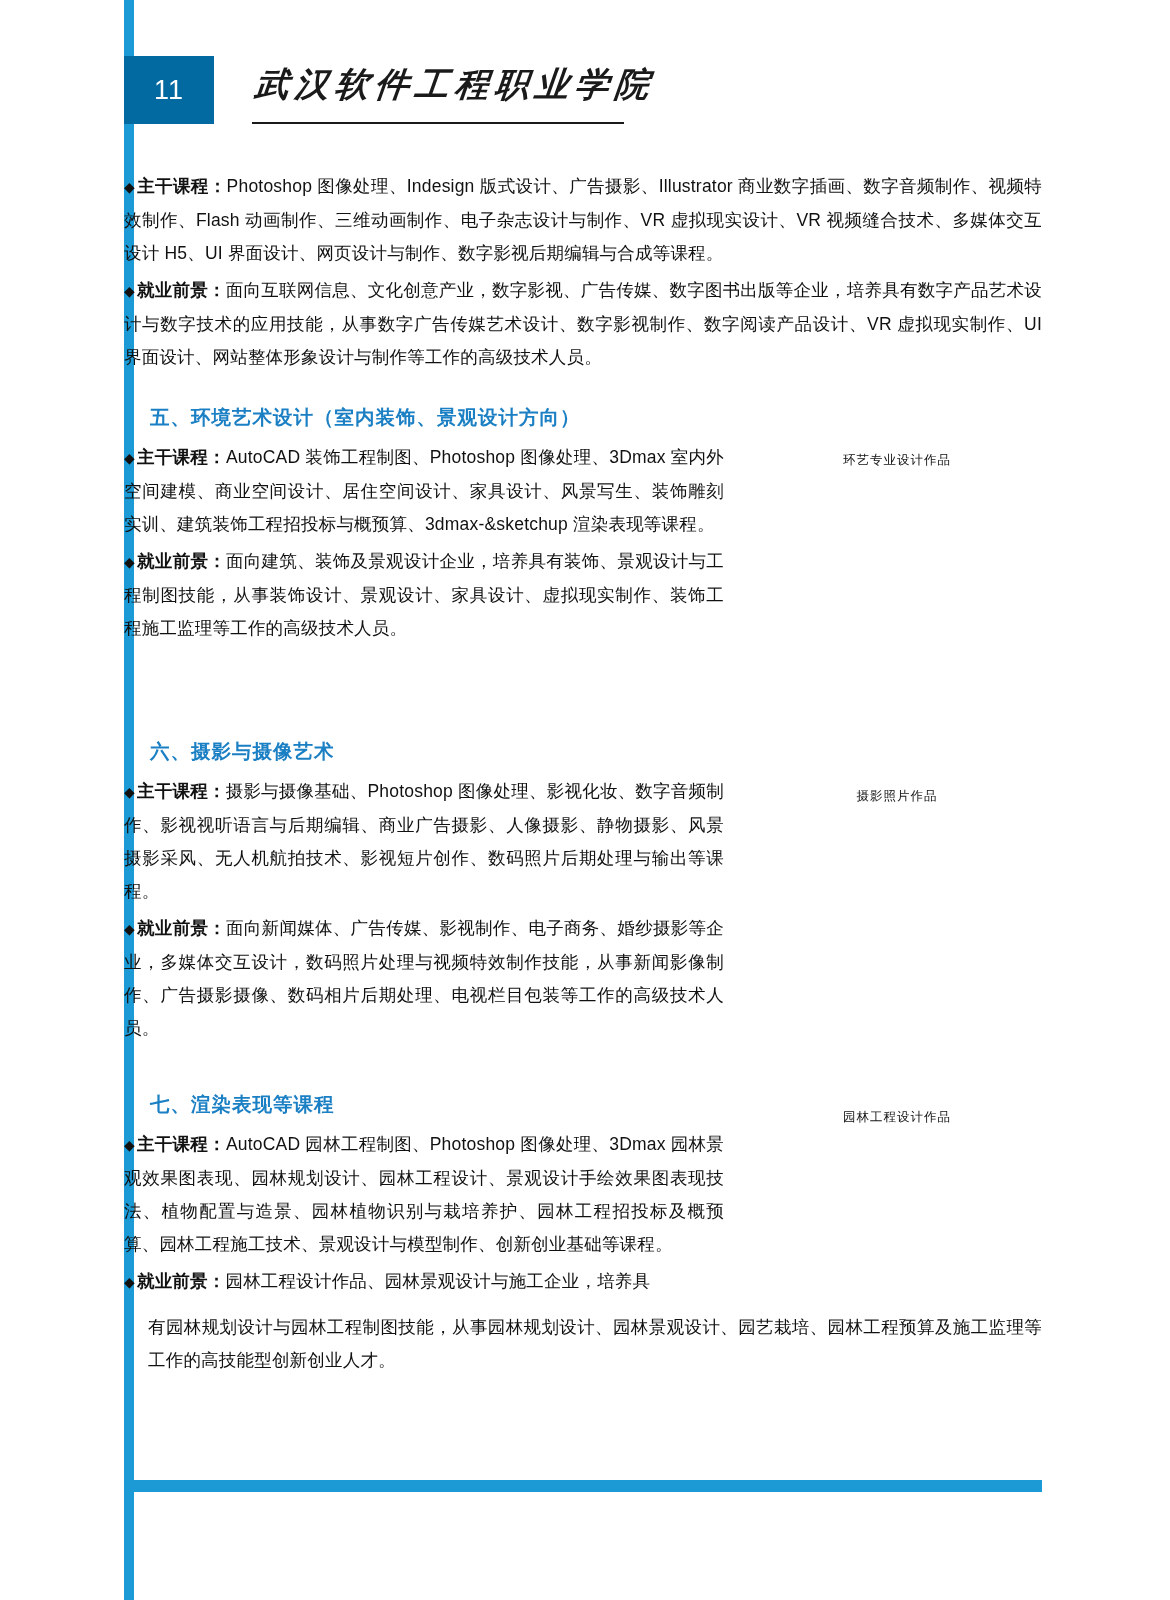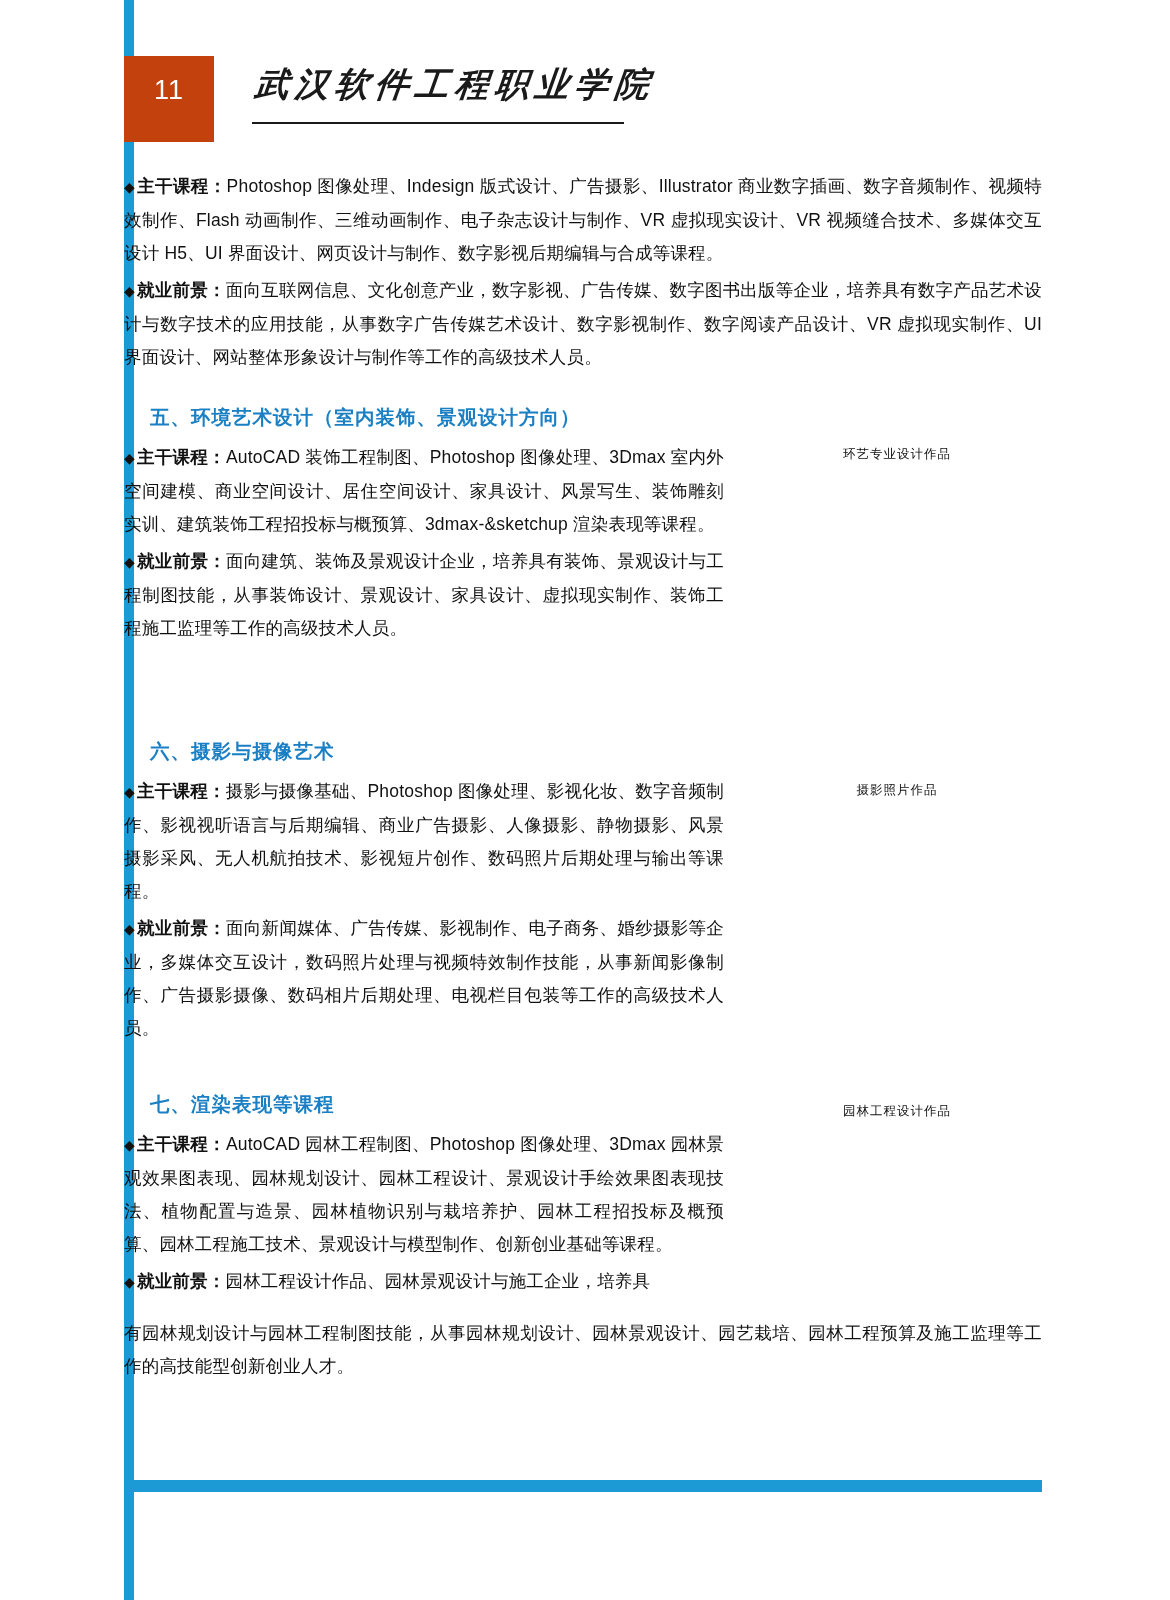--- a/index.html
+++ b/index.html
@@ -9,22 +9,22 @@
     font-family:"Liberation Sans","DejaVu Sans",sans-serif;
     position:relative;
     overflow:hidden;
   }
   
   .left-bar{
     position:absolute;left:124px;top:0;width:10px;height:1600px;
     background:#1b9ad6;
   }
   .page-num-box{
-    position:absolute;left:124px;top:56px;width:90px;height:86px;
-    background:#c2410c;color:#ffffff;
+    position:absolute;left:124px;top:56px;width:90px;height:68px;
+    background:#0369a1;color:#ffffff;
     font-size:27px;line-height:68px;text-align:center;
     letter-spacing:1px;
   }
   .school-name{
     position:absolute;left:255px;top:62px;
     font-family:"DejaVu Serif","Liberation Serif",serif;
     font-size:34px;color:#1a1a1a;
     font-style:italic;font-weight:bold;
     letter-spacing:6px;
     transform:skewX(-6deg);
@@ -69,20 +69,21 @@
     width:290px;
   }
   .fig .ph{
     width:290px;height:0;position:relative;overflow:hidden;
     border:0;
   }
   .fig .cap{
     text-align:center;
     font-size:12.5px;
     color:#111;
+    margin-top:6px;
     letter-spacing:1px;
   }
   
   .img-interior{
     height:237px;
     background:
       radial-gradient(ellipse at 28% 25%, rgba(255,236,190,.55) 0%, rgba(255,236,190,0) 42%),
       radial-gradient(ellipse at 78% 52%, rgba(255,222,160,.45) 0%, rgba(255,222,160,0) 38%),
       linear-gradient(180deg,#2b2723 0%,#3a342d 38%,#221f1c 68%,#15130f 100%);
       position:relative;
@@ -267,16 +268,16 @@
       <div class="cap">园林工程设计作品</div>
     </div>
     <div class="txt-narrow">
       <p class="para block">
         <span class="diamond">◆</span><span class="lead">主干课程：</span><span>AutoCAD 园林工程制图、Photoshop 图像处理、3Dmax 园林景观效果图表现、园林规划设计、园林工程设计、景观设计手绘效果图表现技法、植物配置与造景、园林植物识别与栽培养护、园林工程招投标及概预算、园林工程施工技术、景观设计与模型制作、创新创业基础等课程。</span>
       </p>
       <p class="para block">
         <span class="diamond">◆</span><span class="lead">就业前景：</span><span>园林工程设计作品、园林景观设计与施工企业，培养具</span>
       </p>
     </div>
-    <p class="para tail" style="margin-top:18px;">有园林规划设计与园林工程制图技能，从事园林规划设计、园林景观设计、园艺栽培、园林工程预算及施工监理等工作的高技能型创新创业人才。</p>
+    <p class="para tail" style="margin-top:12px;padding-left:24px;">有园林规划设计与园林工程制图技能，从事园林规划设计、园林景观设计、园艺栽培、园林工程预算及施工监理等工作的高技能型创新创业人才。</p>
   </div>
 
 </div>
 
 </body></html>

